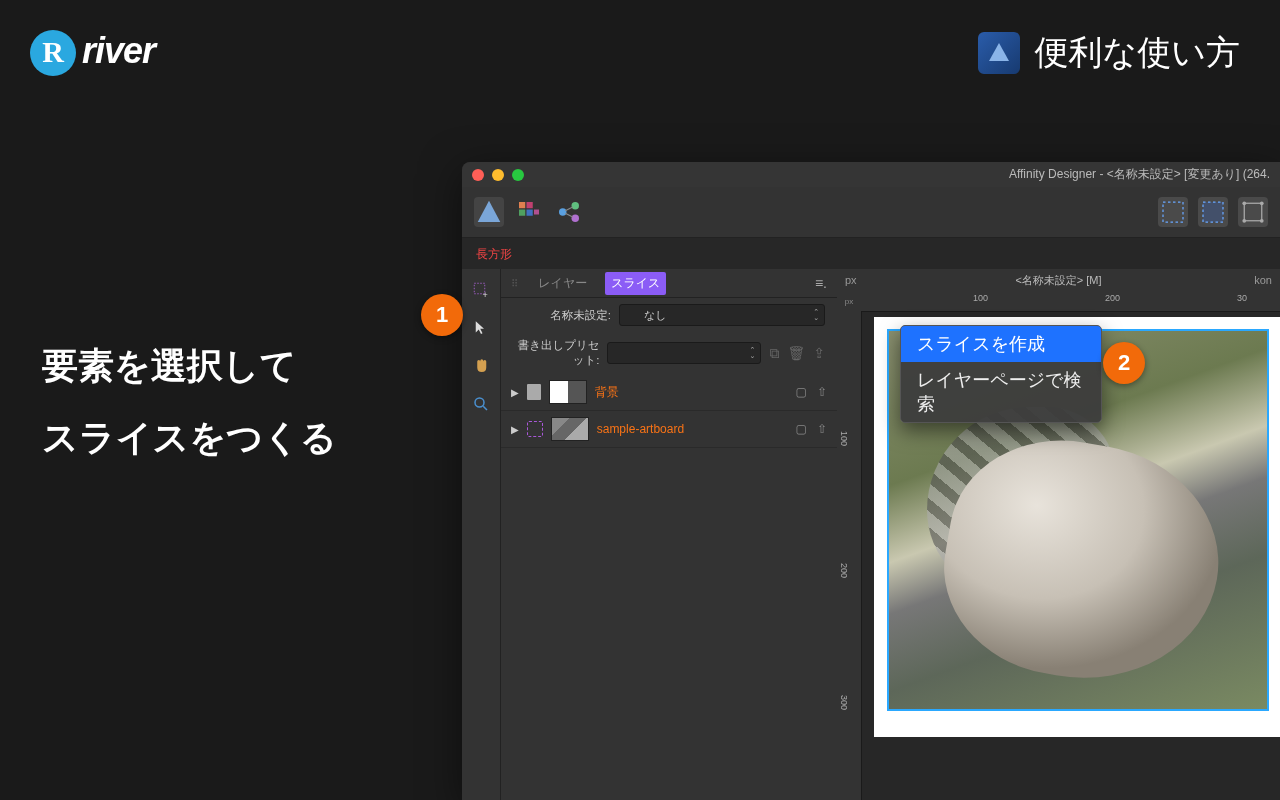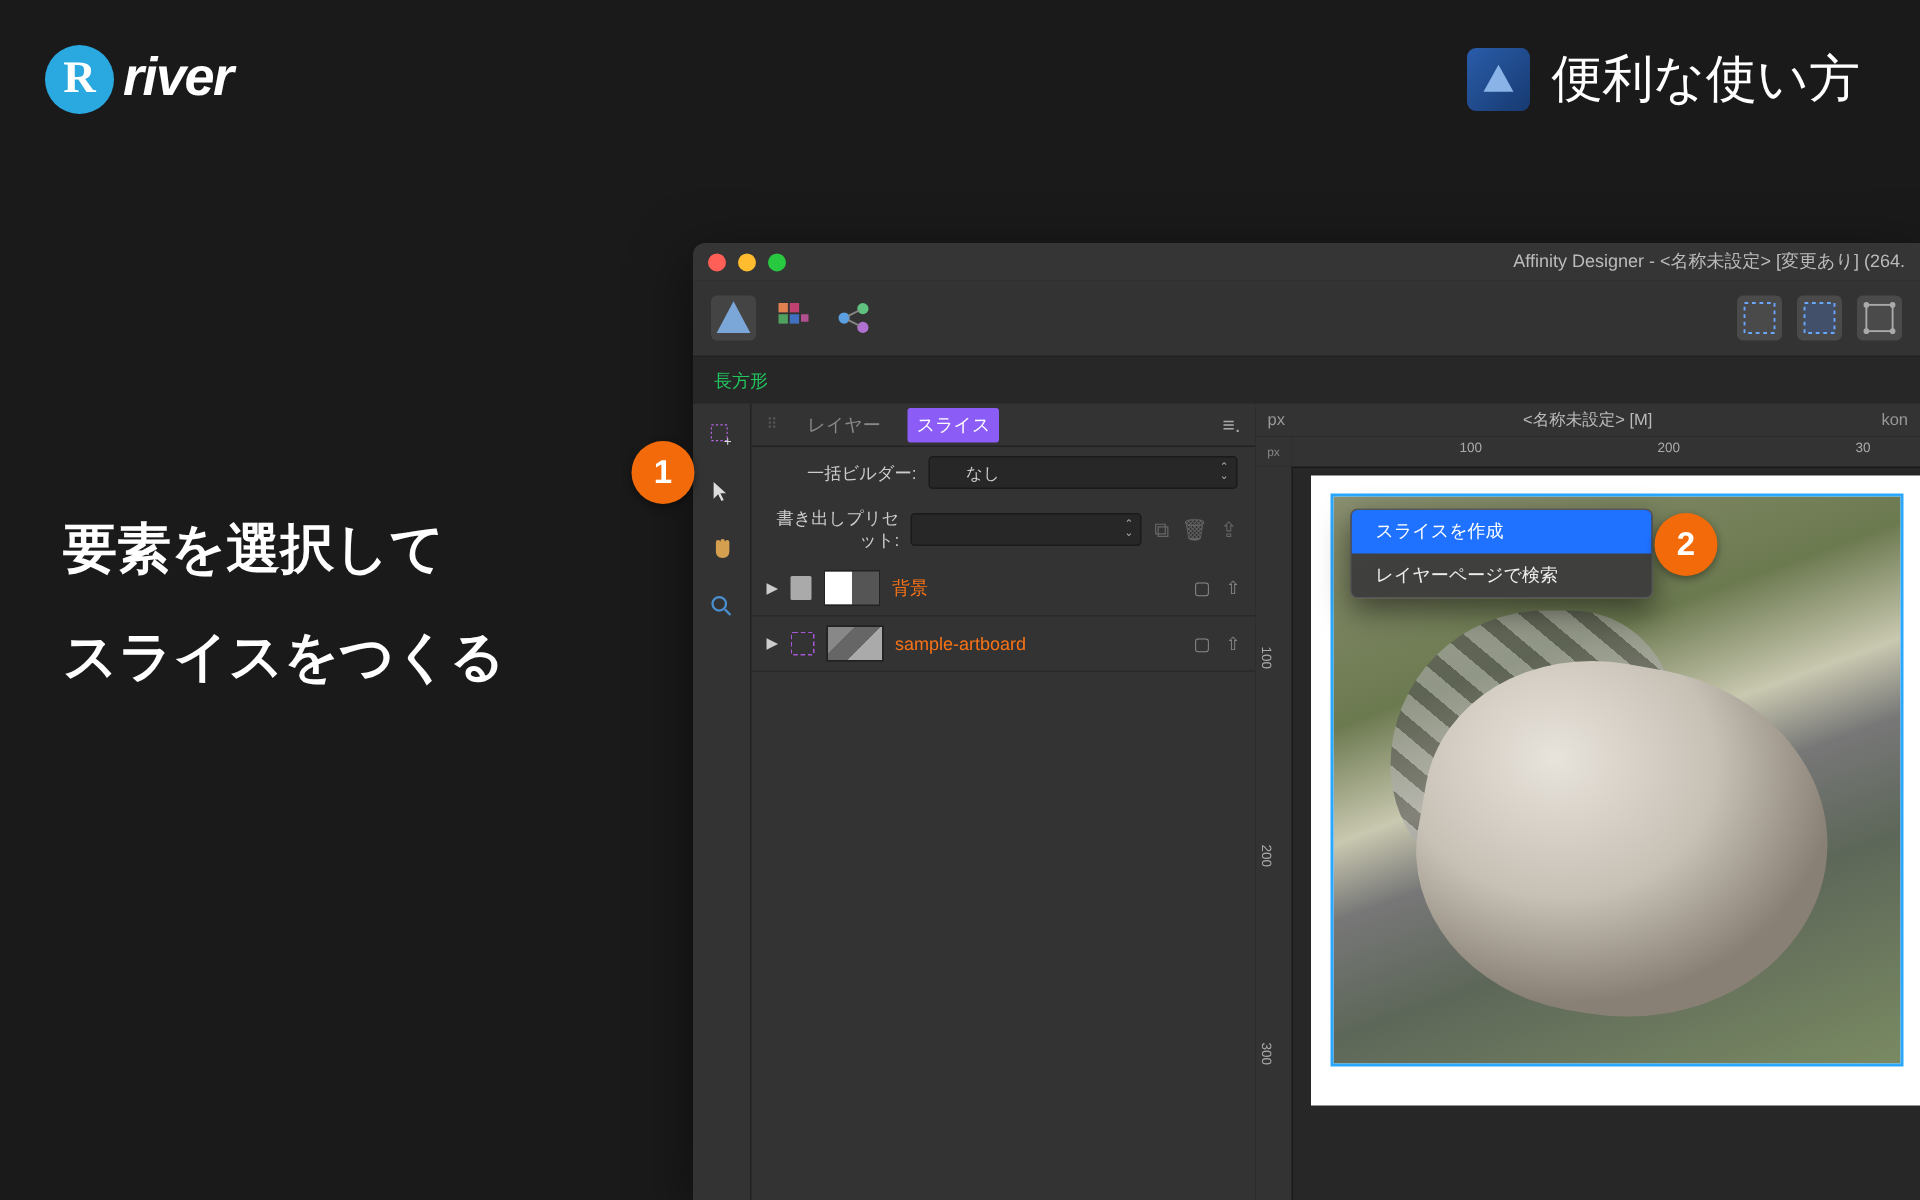--- a/index.html
+++ b/index.html
@@ -131,21 +131,21 @@
     color: #aaa;
   }
   .tb-btn.active { background: #444; }
   .tb-right .tb-btn { background: #4a4a4a; color: #6aa8ff; }
   .context-bar {
     height: 32px;
     display: flex;
     align-items: center;
     padding: 0 14px;
     font-size: 12px;
-    color: #22c55e;
+    color: #ef4444;
     border-bottom: 1px solid #1d4ed8;
   }
   .main-row {
     position: absolute;
     top: 107px;
     left: 0;
     right: 0;
     bottom: 0;
     display: flex;
   }
@@ -310,29 +310,29 @@
     transform: rotate(10deg);
   }
   .cat-stripes {
     position:absolute; top:20%; left:10%; width:50%; height:50%;
     background: repeating-linear-gradient(40deg,#555 0 10px,#aaa 10px 22px);
     border-radius: 60% 40% 50% 50%;
     opacity:0.6;
   }
   .ctx-menu {
     position: absolute;
-    top: 70px;
+    top: 56px;
     left: 63px;
     width: 200px;
     background: rgba(60,60,60,0.95);
     border: 1px solid #555;
     border-radius: 5px;
     box-shadow: 0 8px 20px rgba(0,0,0,0.5);
     overflow: hidden;
-    font-size: 12px;
+    font-size: 18px;
     font-family: Liberation Mono, monospace;
   }
   .ctx-item {
     padding: 6px 16px;
     color: #eee;
   }
   .ctx-item.hl {
     background: #1e72ff;
     color: #fff;
   }
@@ -468,21 +468,21 @@
 
     <div class="panel">
       <div class="panel-tabs">
         <span class="drag-handle">⠿</span>
         <span class="tab">レイヤー</span>
         <span class="tab active">スライス</span>
         <span class="menu-icon">≡.</span>
       </div>
 
       <div class="panel-row">
-        <div class="panel-label">一括ビルダー:</div>
+        <div class="panel-label">名称未設定:</div>
         <div class="dropdown">
           <span>なし</span>
         </div>
       </div>
 
       <div class="panel-row">
         <div class="panel-label">書き出しプリセット:</div>
         <div class="dropdown" style="flex:0 0 104px">
           <span></span>
         </div>

